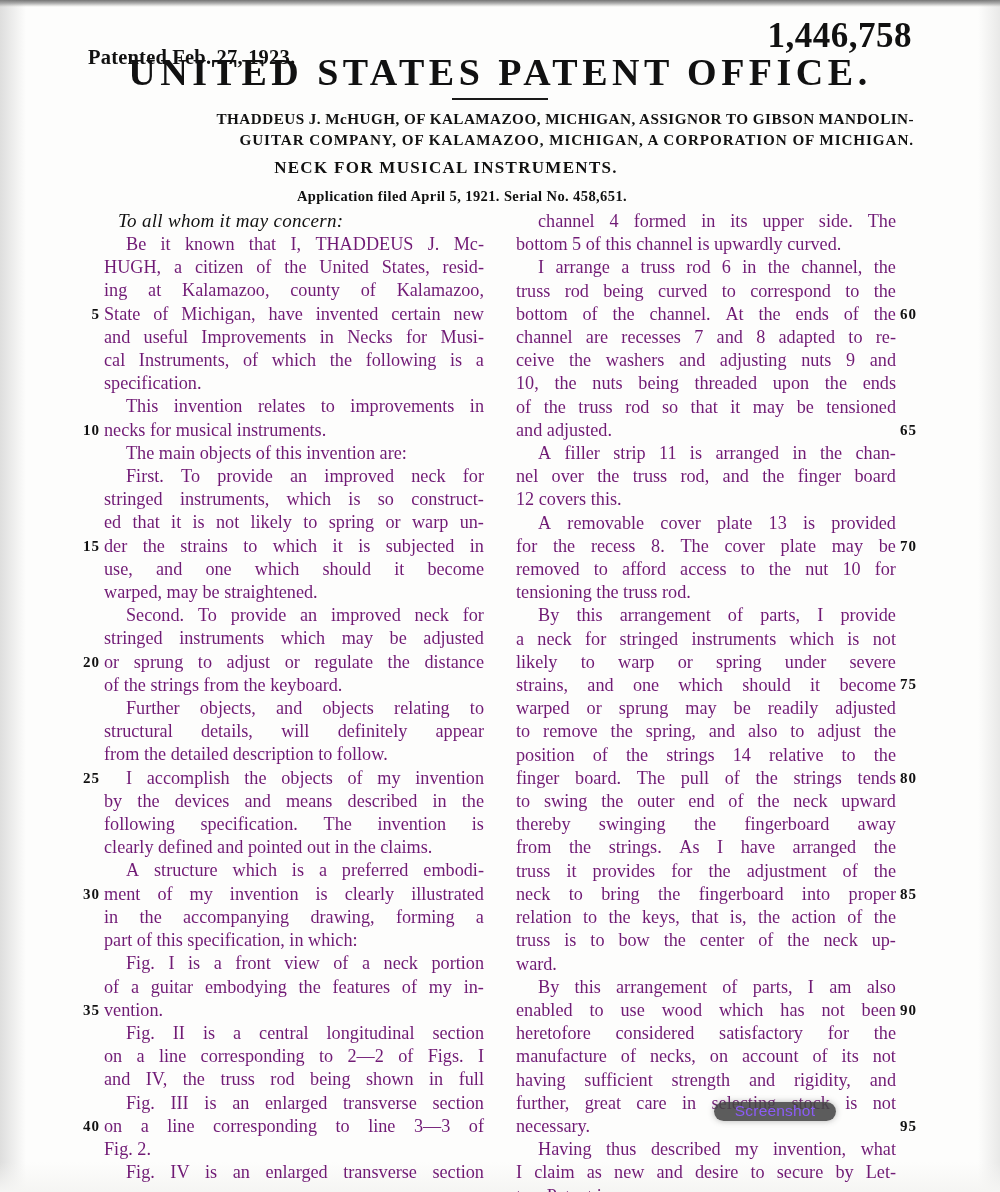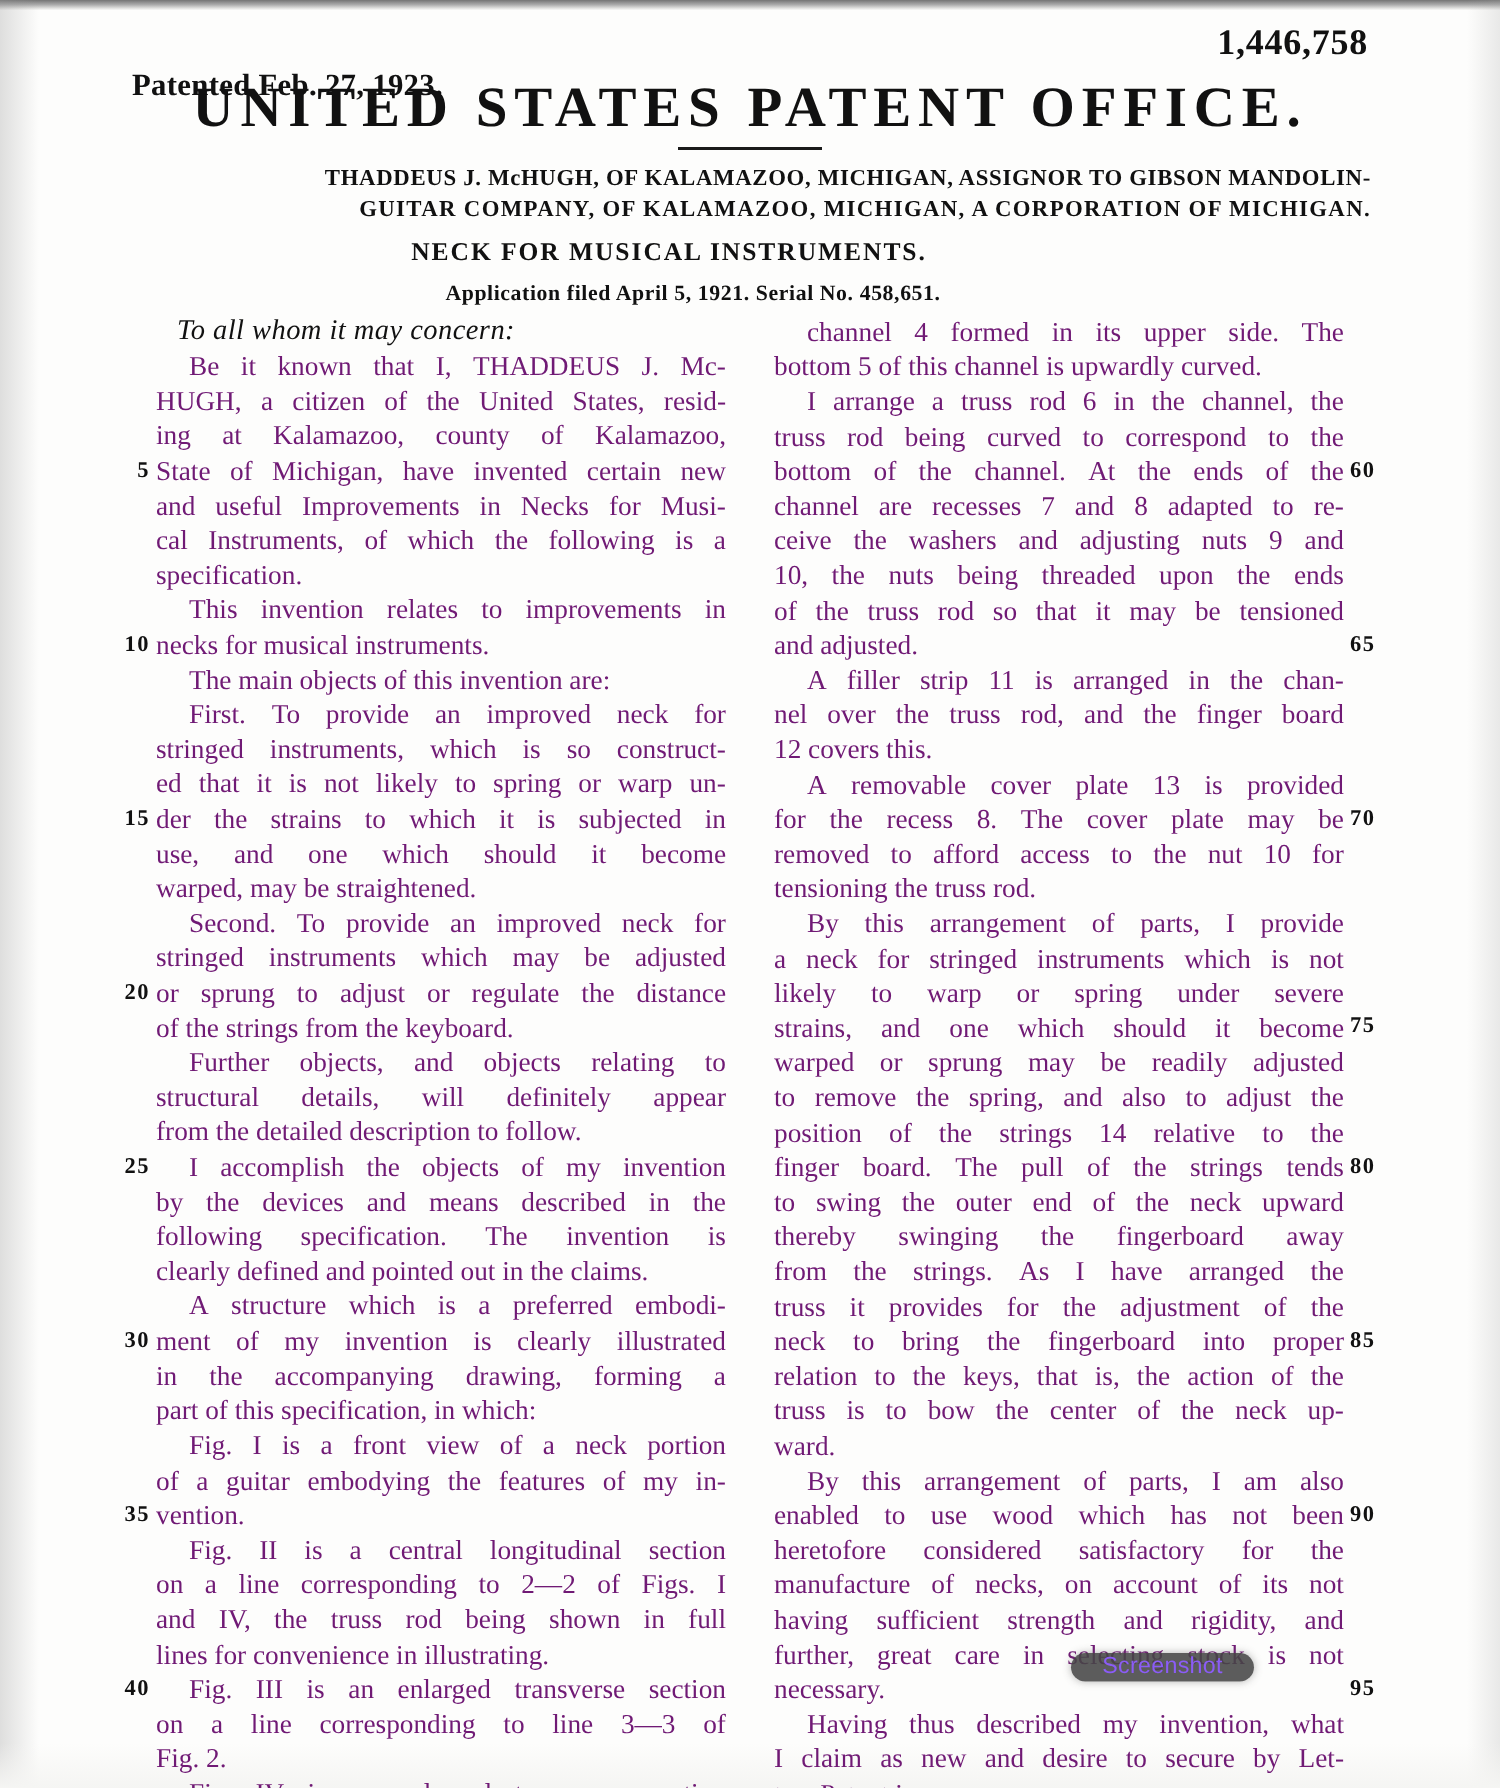--- a/index.html
+++ b/index.html
@@ -68,21 +68,21 @@
     letter-spacing: .2px;
     white-space: nowrap;
     margin-top: 32px;
   }
   .patent-number {
     position: absolute;
     right: 88px;
     top: 2px;
     font-family: "Liberation Serif", serif;
     font-weight: bold;
-    font-size: 24px;
+    font-size: 35px;
     letter-spacing: .5px;
     white-space: nowrap;
   }
   .office-title {
     position: absolute;
     top: 50px;
     left: 0;
     width: 1000px;
     text-align: center;
     font-family: "Liberation Serif", serif;
@@ -553,21 +553,20 @@
             <span>and</span>
             <span>IV,</span>
             <span>the</span>
             <span>truss</span>
             <span>rod</span>
             <span>being</span>
             <span>shown</span>
             <span>in</span>
             <span>full</span>
           </span>
-          <span class="line">lines for convenience in illustrating.</span>
         </p>
         <p class="para">
           <span class="line just ind">
             <span>Fig.</span>
             <span>III</span>
             <span>is</span>
             <span>an</span>
             <span>enlarged</span>
             <span>transverse</span>
             <span>section</span>

